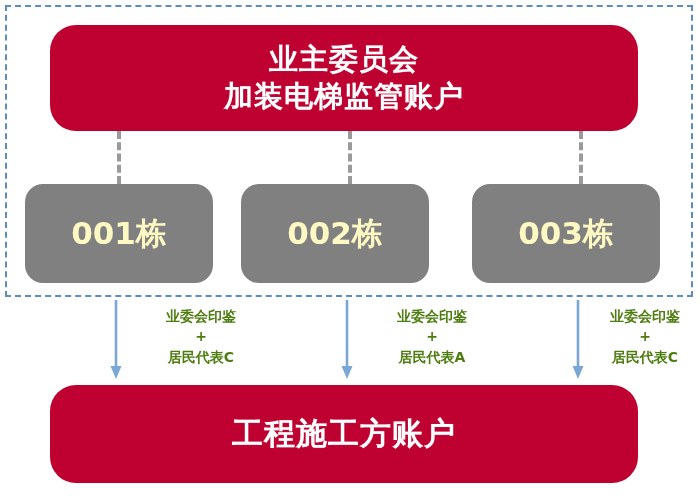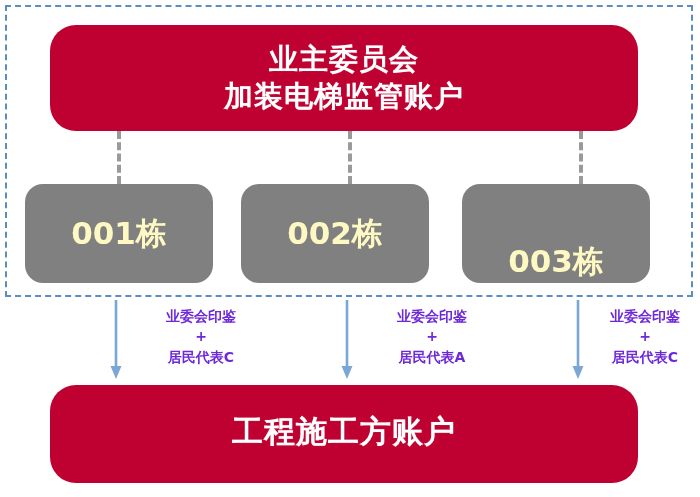--- a/index.html
+++ b/index.html
@@ -47,21 +47,20 @@
     left: 50px;
     top: 25px;
     width: 588px;
     height: 106px;
   }
   #box-contractor {
     left: 50px;
     top: 385px;
     width: 588px;
     height: 98px;
-    font-family: Liberation Mono, monospace;
   }
   .red-line {
     font-size: 29px;
     line-height: 1.28;
     text-shadow: 0 0 1px rgba(255,255,255,0.35);
   }
   #box-contractor .red-line {
     font-size: 31px;
   }
 
@@ -76,21 +75,21 @@
     display: flex;
     align-items: center;
     justify-content: center;
     color: #fef9c3;
     font-weight: bold;
     font-size: 31px;
     box-sizing: border-box;
   }
   #box-building-1 { left: 25px; }
   #box-building-2 { left: 241px; }
-  #box-building-3 { left: 462px; align-items: flex-end; }
+  #box-building-3 { left: 472px; }
 
   
   .connector {
     position: absolute;
     top: 131px;
     width: 0;
     height: 53px;
     border-left: 4px dashed #9a9a9a;
   }
   #connector-1 { left: 117px; }
@@ -107,21 +106,21 @@
   #arrow-1 { left: 108px; }
   #arrow-2 { left: 339px; }
   #arrow-3 { left: 570px; }
 
   
   .sig-label {
     position: absolute;
     top: 306px;
     width: 150px;
     text-align: center;
-    color: #6d28d9;
+    color: #4d7c0f;
     font-weight: bold;
     font-size: 14px;
     line-height: 1.45;
   }
   #sig-label-1 { left: 126px; }
   #sig-label-2 { left: 357px; }
   #sig-label-3 { left: 570px; }
   .sig-plus {
     font-size: 14px;
     font-weight: bold;

